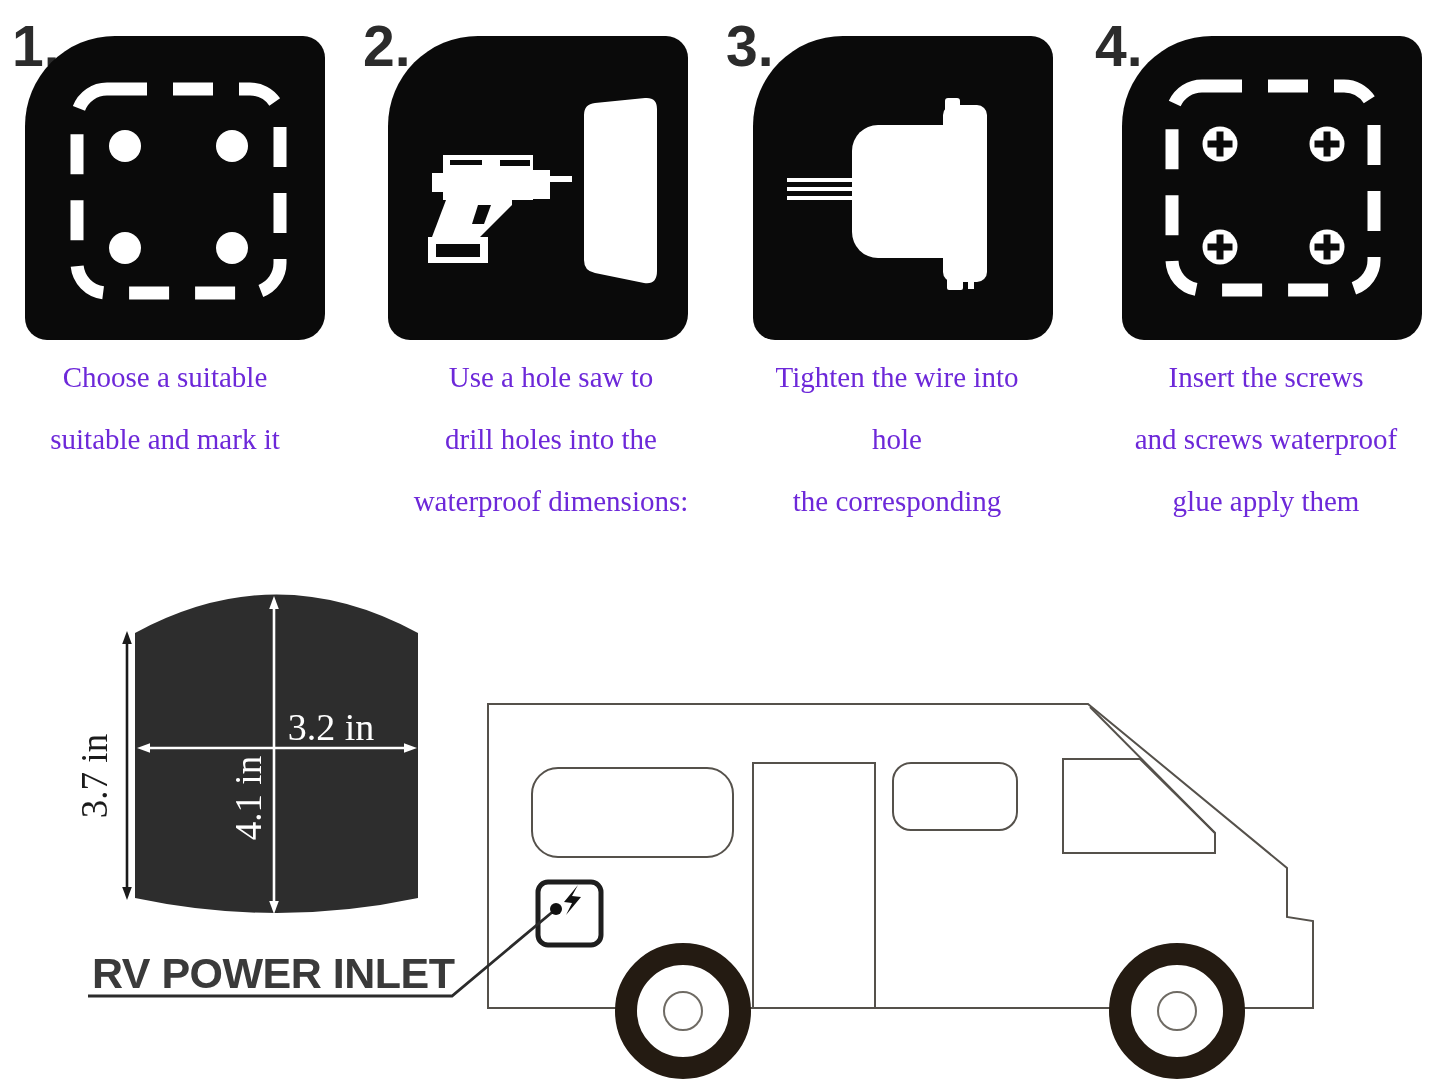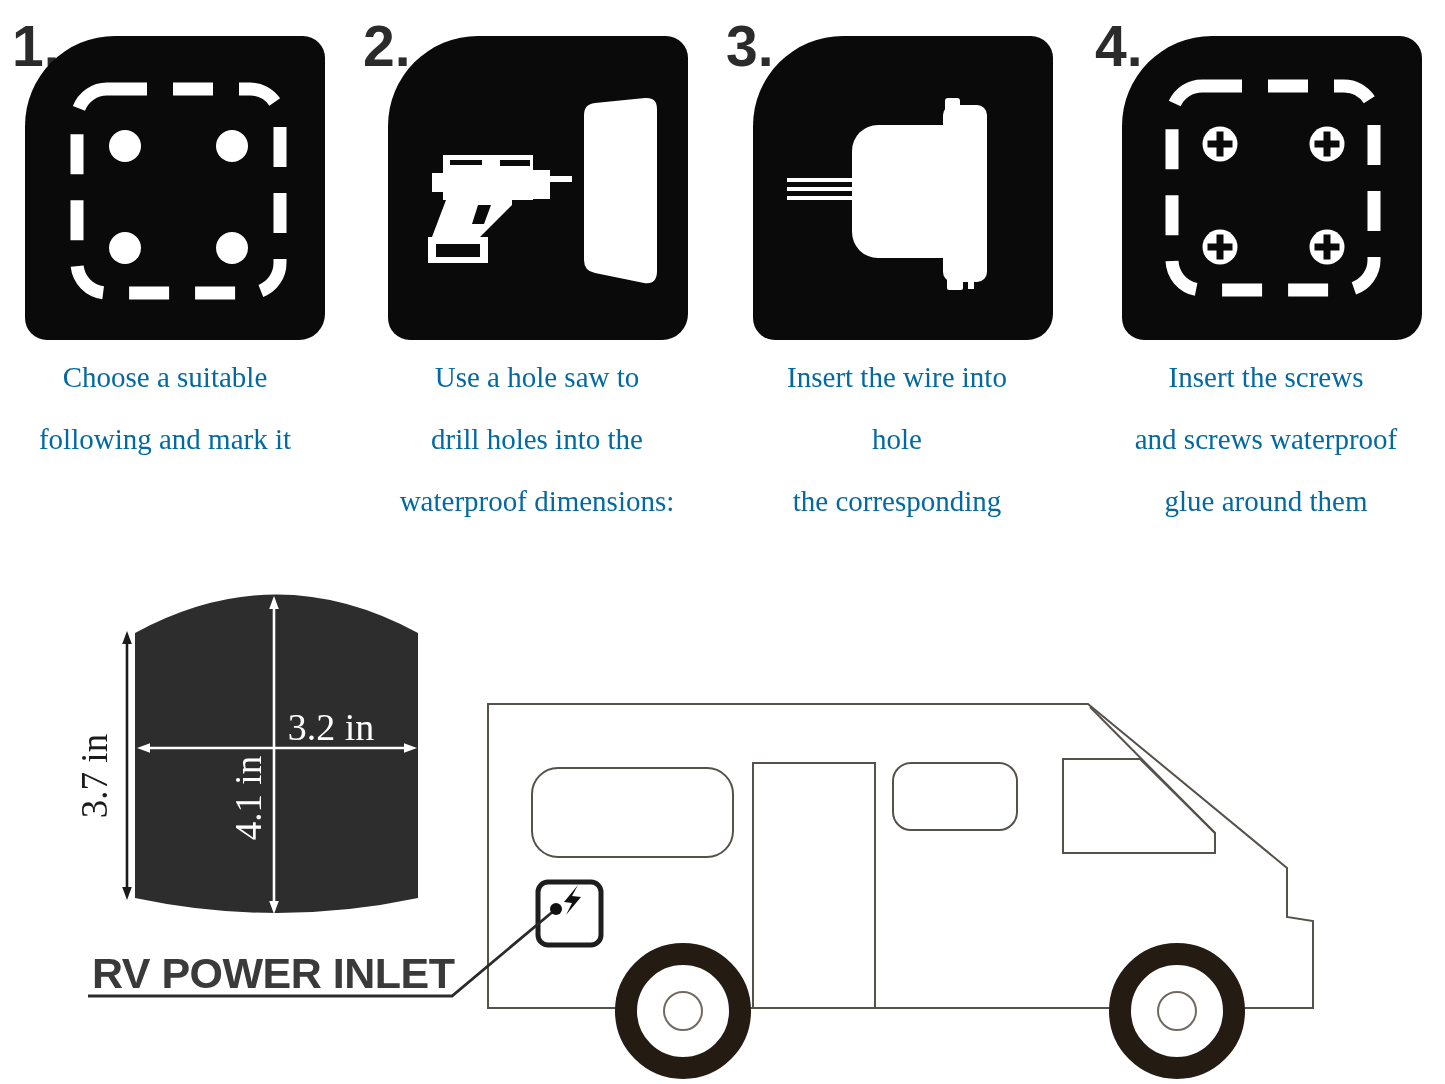--- a/index.html
+++ b/index.html
@@ -12,21 +12,21 @@
     color:#2b2b2b;font-family:"Liberation Sans",sans-serif;
   }
   .tile{
     position:absolute;top:36px;width:300px;height:304px;background:#0a0a0a;
     border-radius:90px 22px 26px 22px;
   }
   .tile svg{display:block;}
   .caption{
     position:absolute;top:346px;width:310px;text-align:center;
     font-family:"Liberation Serif",serif;font-size:29px;line-height:62px;
-    color:#0369a1;white-space:nowrap;
+    color:#6d28d9;white-space:nowrap;
   }
   .dash{fill:none;stroke:#ffffff;stroke-width:13;stroke-dasharray:40 26;}
   .figure-svg{position:absolute;left:0;top:0;}
   .dim-label{font-family:"Liberation Serif",serif;}
   .rv-line{fill:none;stroke:#55514b;stroke-width:2;}
   .inlet-label{
     position:absolute;left:92px;top:949px;font-size:43px;font-weight:800;
     letter-spacing:-0.5px;color:#3a3a3a;font-family:"Liberation Sans",sans-serif;
     white-space:nowrap;
     text-align:center;
@@ -42,21 +42,21 @@
     <svg width="300" height="300" viewBox="0 0 300 300">
       <rect class="dash" x="52" y="53" width="203" height="204" rx="30"></rect>
       <circle cx="100" cy="110" r="16" fill="#fff"></circle>
       <circle cx="207" cy="110" r="16" fill="#fff"></circle>
       <circle cx="100" cy="212" r="16" fill="#fff"></circle>
       <circle cx="207" cy="212" r="16" fill="#fff"></circle>
     </svg>
   </div>
   <div class="caption" style="left:10px">
     <div>Choose a suitable</div>
-    <div>following and mark it</div>
+    <div>suitable and mark it</div>
   </div>
 
   <div class="step-number" style="left:363px">2.</div>
   <div class="tile" style="left:388px">
     <svg width="300" height="300" viewBox="0 0 300 300">
 
       <path d="M207,67 L257,62 Q269,61 269,73 L269,235 Q269,249 256,247 L207,237 Q196,235 196,224 L196,79 Q196,68 207,67 Z" fill="#fff"></path>
 
       <rect x="44" y="137" width="11" height="19" fill="#fff"></rect>
       <rect x="55" y="119" width="90" height="45" fill="#fff"></rect>
@@ -64,41 +64,41 @@
       <rect x="162" y="140" width="22" height="6" fill="#fff"></rect>
       <polygon points="58,164 129,164 92,201 44,201" fill="#fff"></polygon>
       <rect x="40" y="201" width="60" height="26" fill="#fff"></rect>
       <rect x="48" y="208" width="44" height="13" fill="#0a0a0a"></rect>
       <rect x="62" y="124" width="32" height="5" fill="#0a0a0a"></rect>
       <rect x="112" y="124" width="30" height="6" fill="#0a0a0a"></rect>
       <rect x="124" y="164" width="16" height="12" fill="#0a0a0a"></rect>
       <polygon points="90,169 103,169 96,188 84,188" fill="#0a0a0a"></polygon>
     </svg>
   </div>
-  <div class="caption" style="left:382px">
+  <div class="caption" style="left:396px">
     <div>Use a hole saw to</div>
     <div>drill holes into the</div>
     <div>waterproof dimensions:</div>
   </div>
 
   <div class="step-number" style="left:726px">3.</div>
   <div class="tile" style="left:753px">
     <svg width="300" height="300" viewBox="0 0 300 300">
       <rect x="34" y="142" width="68" height="4" fill="#fff"></rect>
       <rect x="34" y="151" width="68" height="4" fill="#fff"></rect>
       <rect x="34" y="160" width="68" height="4" fill="#fff"></rect>
       <rect x="99" y="89" width="135" height="133" rx="26" fill="#fff"></rect>
       <rect x="190" y="69" width="44" height="177" rx="10" fill="#fff"></rect>
       <rect x="192" y="62" width="15" height="14" rx="3" fill="#fff"></rect>
       <rect x="194" y="242" width="16" height="12" rx="2" fill="#fff"></rect>
       <rect x="215" y="242" width="6" height="11" fill="#fff"></rect>
     </svg>
   </div>
   <div class="caption" style="left:742px">
-    <div>Insert the wire into</div>
+    <div>Tighten the wire into</div>
     <div>hole</div>
     <div>the corresponding</div>
   </div>
 
   <div class="step-number" style="left:1095px">4.</div>
   <div class="tile" style="left:1122px">
     <svg width="300" height="300" viewBox="0 0 300 300">
       <rect class="dash" x="50" y="50" width="202" height="204" rx="30"></rect>
       <g>
         <circle cx="98" cy="108" r="17.5" fill="#fff"></circle>
@@ -118,21 +118,21 @@
       <g>
         <circle cx="205" cy="211" r="17.5" fill="#fff"></circle>
         <rect x="192.5" y="207.5" width="25" height="7" fill="#0a0a0a"></rect>
         <rect x="201.5" y="198.5" width="7" height="25" fill="#0a0a0a"></rect>
       </g>
     </svg>
   </div>
   <div class="caption" style="left:1111px">
     <div>Insert the screws</div>
     <div>and screws waterproof</div>
-    <div>glue around them</div>
+    <div>glue apply them</div>
   </div>
 
   <svg class="figure-svg" width="1445" height="1084" viewBox="0 0 1445 1084">
 
     <path d="M135,633 Q276.5,556 418,633 L418,898 Q276.5,928 135,898 Z" fill="#2d2d2d"></path>
 
     <g>
       <line x1="127" y1="642" x2="127" y2="889" stroke="#1b1b1b" stroke-width="2.6"></line>
       <polygon points="127,631 122.2,644 131.8,644" fill="#1b1b1b"></polygon>
       <polygon points="127,900 122.2,887 131.8,887" fill="#1b1b1b"></polygon>

